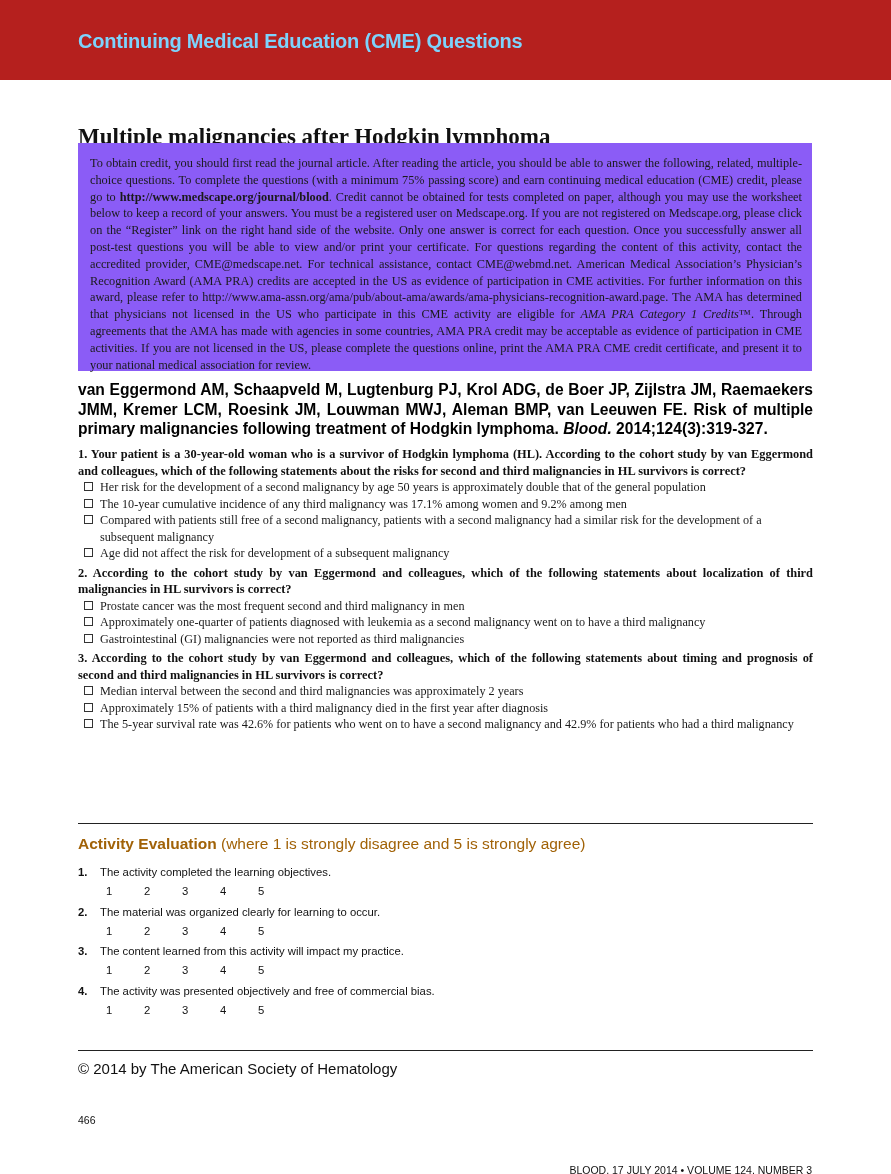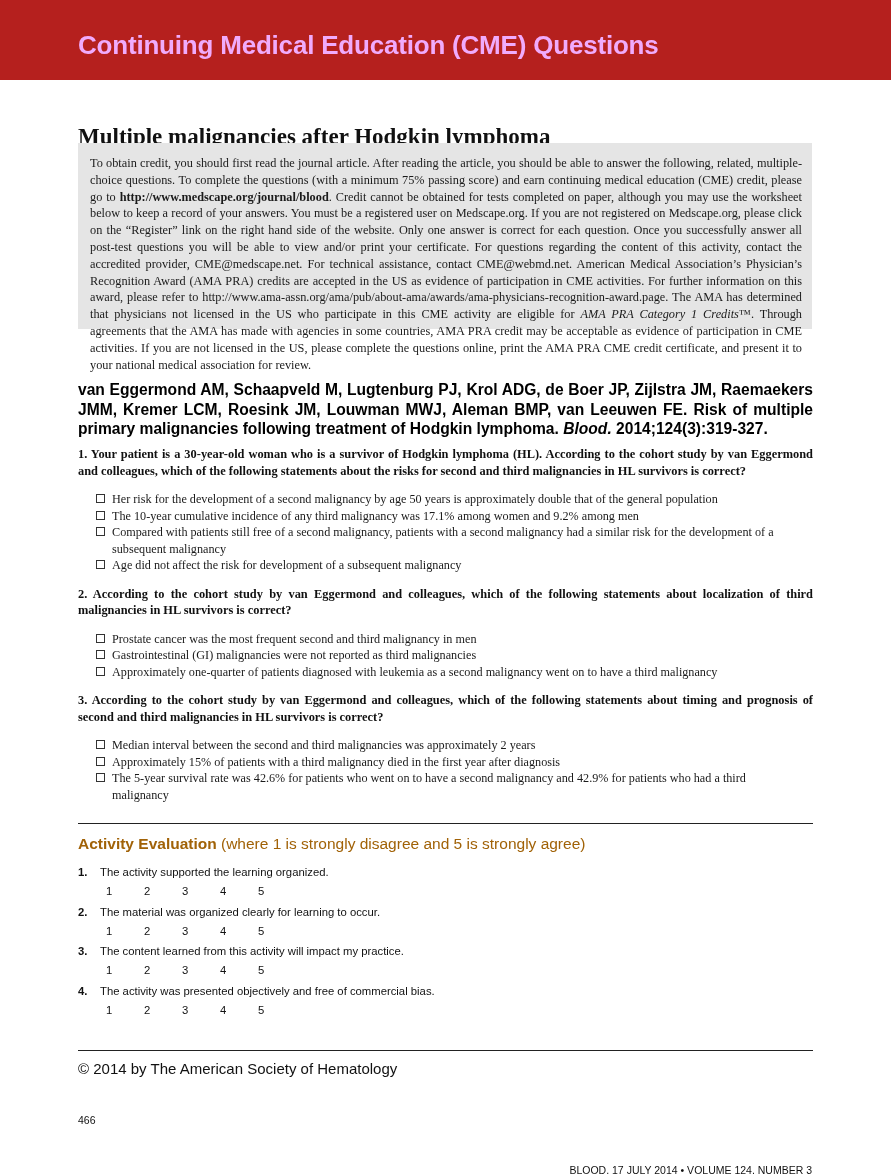--- a/index.html
+++ b/index.html
@@ -1,29 +1,29 @@
 <!DOCTYPE html>
 <html><head>
 <meta charset="utf-8">
 <style>
   html, body { margin: 0; padding: 0; }
   body { width: 891px; height: 1174px; background: #ffffff; position: relative; overflow: hidden; color: #111; }
   .banner { position: absolute; left: 0; top: 0; width: 891px; height: 80px; background: #b5201e; }
-  .banner-title { position: absolute; left: 78px; top: 30px; font-family: "Liberation Sans", sans-serif; font-weight: bold; font-size: 26px; color: #f0abfc; letter-spacing: -0.2px; white-space: nowrap; }
+  .banner-title { position: absolute; left: 78px; top: 30px; font-family: "Liberation Sans", sans-serif; font-weight: bold; font-size: 20px; color: #7dd3fc; letter-spacing: -0.2px; white-space: nowrap; }
   .page-title { position: absolute; left: 78px; top: 124px; font-family: "Liberation Serif", serif; font-weight: bold; font-size: 23px; color: #111; white-space: nowrap; }
-  .intro-box { position: absolute; left: 78px; top: 143px; width: 734px; height: 186px; background: #e5e5e5; box-sizing: border-box; padding: 12px 10px 0 12px; }
+  .intro-box { position: absolute; left: 78px; top: 143px; width: 734px; height: 228px; background: #8b5cf6; box-sizing: border-box; padding: 12px 10px 0 12px; }
   .intro-text { font-family: "Liberation Serif", serif; font-size: 12.3px; line-height: 16.8px; text-align: justify; color: #1a1a1a; margin: 0; }
   .intro-text b { font-weight: bold; }
   .intro-text i { font-style: italic; }
   .citation { position: absolute; left: 78px; top: 380px; width: 735px; font-family: "Liberation Sans", sans-serif; font-weight: bold; font-size: 15.6px; line-height: 19.5px; text-align: justify; color: #000000; margin: 0; }
   .citation i { font-style: italic; }
   .questions { position: absolute; left: 78px; top: 446px; width: 735px; }
   .question { margin: 0 0 3px 0; }
   .q-stem { font-family: "Liberation Serif", serif; font-weight: bold; font-size: 12.4px; line-height: 16.5px; text-align: justify; margin: 0; color: #111; }
-  .options { list-style: none; margin: 12px; padding: 0; }
+  .options { list-style: none; margin: 0; padding: 0; }
   .option { display: flex; align-items: flex-start; padding-left: 6px; font-family: "Liberation Serif", serif; font-size: 12.2px; line-height: 16.5px; color: #1a1a1a; }
   .checkbox { flex: 0 0 auto; width: 9px; height: 9px; border: 1px solid #333; margin: 3px 7px 0 0; box-sizing: border-box; background: #fff; }
   .opt-text { flex: 1; }
   .rule { position: absolute; left: 78px; width: 735px; height: 0; border-top: 1px solid #222; }
   .eval-title { position: absolute; left: 78px; top: 835px; font-family: "Liberation Sans", sans-serif; font-size: 15.5px; color: #a16207; white-space: nowrap; }
   .eval-title b { font-weight: bold; }
   .eval-list { position: absolute; left: 78px; top: 866px; width: 735px; font-family: "Liberation Sans", sans-serif; font-size: 11.3px; color: #111; }
   .eval-item { height: 39.5px; position: relative; }
   .eval-num { position: absolute; left: 0; top: 0; font-weight: bold; }
   .eval-stmt { position: absolute; left: 22px; top: 0; white-space: nowrap; }
@@ -72,25 +72,25 @@
   </div>
   <div class="question">
     <p class="q-stem">2. According to the cohort study by van Eggermond and colleagues, which of the following statements about localization of third malignancies in HL survivors is correct?</p>
     <ul class="options">
       <li class="option">
           <span class="checkbox"></span>
           <span class="opt-text">Prostate cancer was the most frequent second and third malignancy in men</span>
         </li>
       <li class="option">
           <span class="checkbox"></span>
-          <span class="opt-text">Gastrointestinal (GI) malignancies were not reported as third malignancies</span>
+          <span class="opt-text">Approximately one-quarter of patients diagnosed with leukemia as a second malignancy went on to have a third malignancy</span>
         </li>
       <li class="option">
           <span class="checkbox"></span>
-          <span class="opt-text">Approximately one-quarter of patients diagnosed with leukemia as a second malignancy went on to have a third malignancy</span>
+          <span class="opt-text">Gastrointestinal (GI) malignancies were not reported as third malignancies</span>
         </li>
     </ul>
   </div>
   <div class="question">
     <p class="q-stem">3. According to the cohort study by van Eggermond and colleagues, which of the following statements about timing and prognosis of second and third malignancies in HL survivors is correct?</p>
     <ul class="options">
       <li class="option">
           <span class="checkbox"></span>
           <span class="opt-text">Median interval between the second and third malignancies was approximately 2 years</span>
         </li>
@@ -106,21 +106,21 @@
   </div>
 </div>
 
 <div class="rule" style="top: 823px;"></div>
 
 <div class="eval-title"><b>Activity Evaluation</b> <span>(where 1 is strongly disagree and 5 is strongly agree)</span></div>
 
 <div class="eval-list">
   <div class="eval-item">
     <span class="eval-num">1.</span>
-    <span class="eval-stmt">The activity supported the learning organized.</span>
+    <span class="eval-stmt">The activity completed the learning objectives.</span>
     <div class="scale">
       <span class="scale-val">1</span>
       <span class="scale-val">2</span>
       <span class="scale-val">3</span>
       <span class="scale-val">4</span>
       <span class="scale-val">5</span>
     </div>
   </div>
   <div class="eval-item">
     <span class="eval-num">2.</span>

